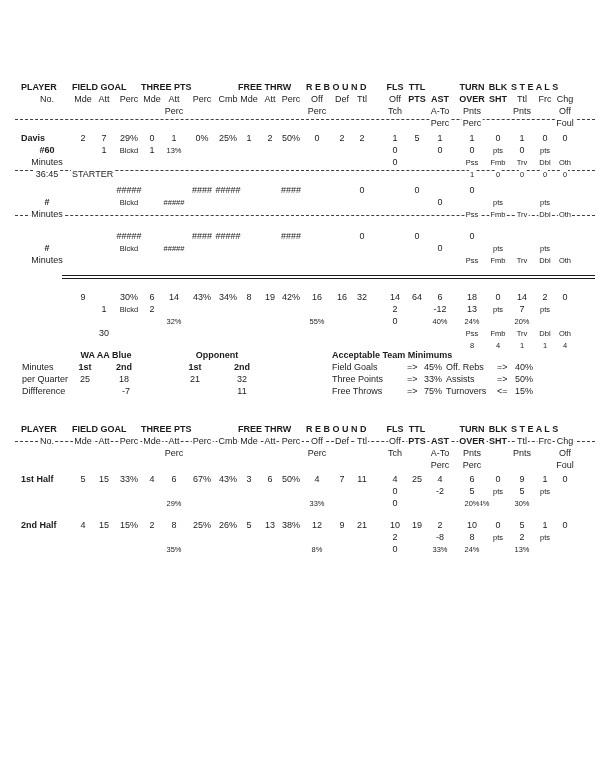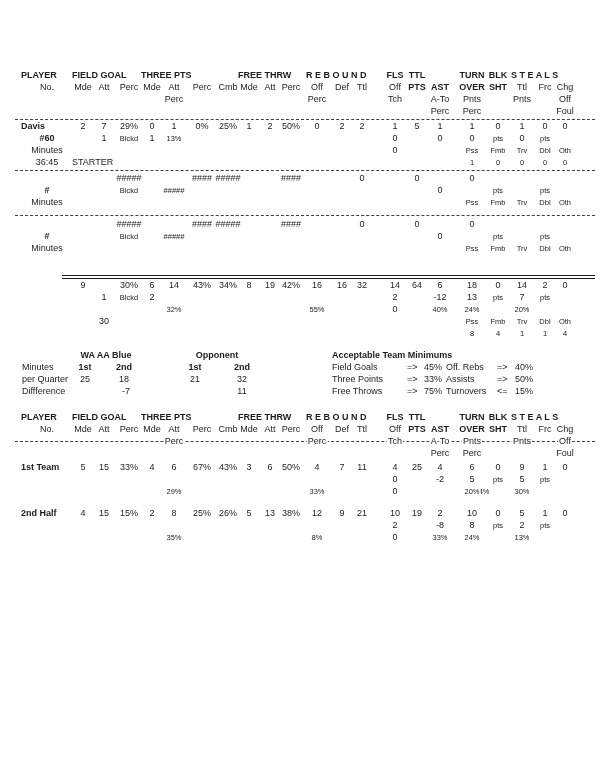--- a/index.html
+++ b/index.html
@@ -1,19 +1,19 @@
 <!DOCTYPE html>
 <html><head>
 <meta charset="utf-8">
 <style>
   *{margin:0;padding:0;box-sizing:border-box}
   html,body{background:#ffffff}
   body{width:600px;height:776px;font-family:"Liberation Sans",sans-serif;color:#1c1c1c;position:relative}
   .page{position:relative;width:600px;height:776px;background:#ffffff;overflow:hidden}
-  .layer{position:absolute;left:0;top:0;width:600px;height:672px}
+  .layer{position:absolute;left:0;top:12px;width:600px;height:672px}
   .stat-line{position:absolute;left:0;width:600px;height:12px;z-index:2}
   .cell{position:absolute;top:0;font-size:9px;line-height:11px;white-space:nowrap;background:#ffffff;padding:0 1px}
   .cell.ctr{transform:translateX(-50%)}
   .cell.b{font-weight:bold}
   .cell.sm{font-size:7.5px;line-height:11px}
   .rule-dashed{position:absolute;height:0;border-top:1px dashed #3f3f3f;z-index:1}
   .rule-double{position:absolute;height:4px;border-top:1px solid #1c1c1c;border-bottom:1px solid #1c1c1c;z-index:1}
   .abs{position:absolute;font-size:9px;line-height:11px;white-space:nowrap;z-index:2}
   .abs.b{font-weight:bold}
   .abs.ctr{transform:translateX(-50%)}
@@ -285,21 +285,21 @@
         <span class="cell ctr" style="left: 565px;">Off</span>
       </div>
       <div class="stat-line" style="top: 448px;">
         <span class="cell ctr" style="left: 440px;">Perc</span>
         <span class="cell ctr" style="left: 472px;">Perc</span>
         <span class="cell ctr" style="left: 565px;">Foul</span>
       </div>
     </div>
   <div id="table2" class="layer">
       <div class="stat-line" style="top: 462px;">
-        <span class="cell b" style="left: 20px;">1st Team</span>
+        <span class="cell b" style="left: 20px;">1st Half</span>
         <span class="cell ctr" style="left: 83px;">5</span>
         <span class="cell ctr" style="left: 104px;">15</span>
         <span class="cell ctr" style="left: 129px;">33%</span>
         <span class="cell ctr" style="left: 152px;">4</span>
         <span class="cell ctr" style="left: 174px;">6</span>
         <span class="cell ctr" style="left: 202px;">67%</span>
         <span class="cell ctr" style="left: 228px;">43%</span>
         <span class="cell ctr" style="left: 249px;">3</span>
         <span class="cell ctr" style="left: 270px;">6</span>
         <span class="cell ctr" style="left: 291px;">50%</span>

